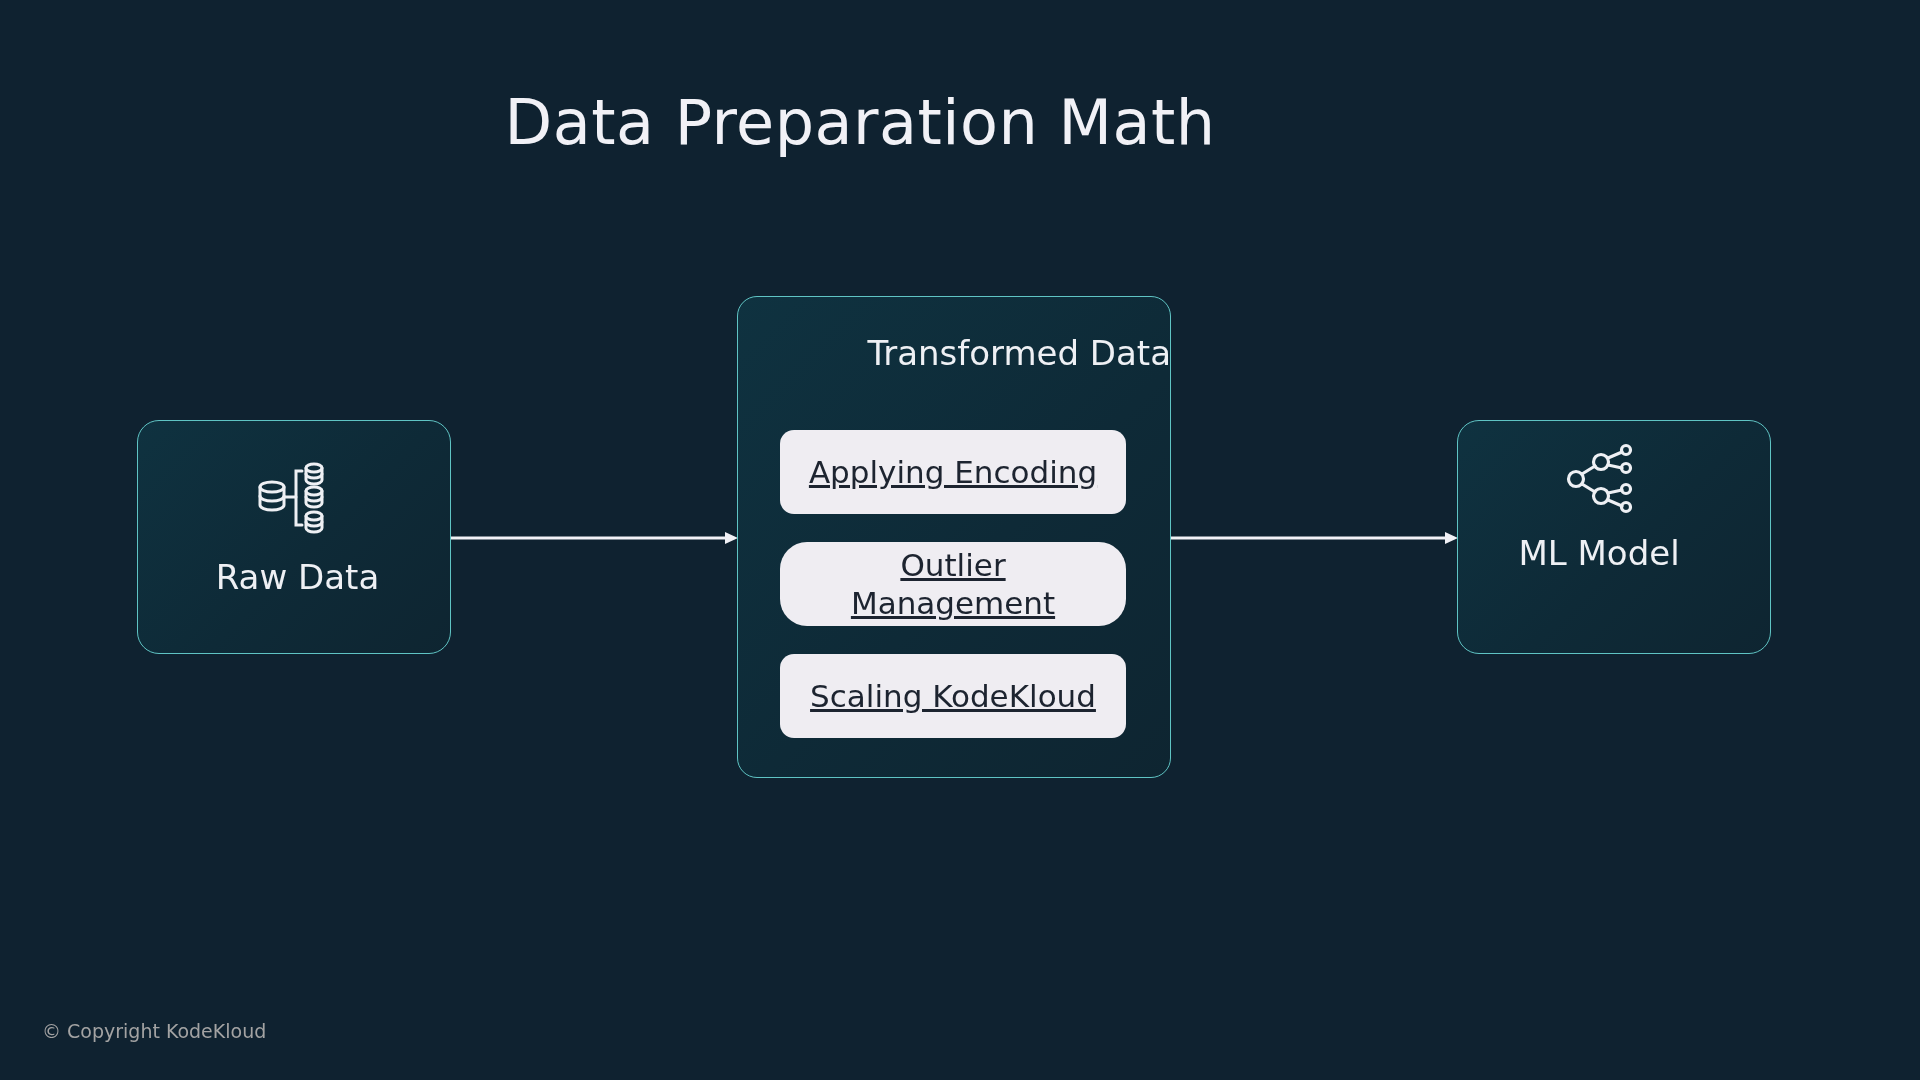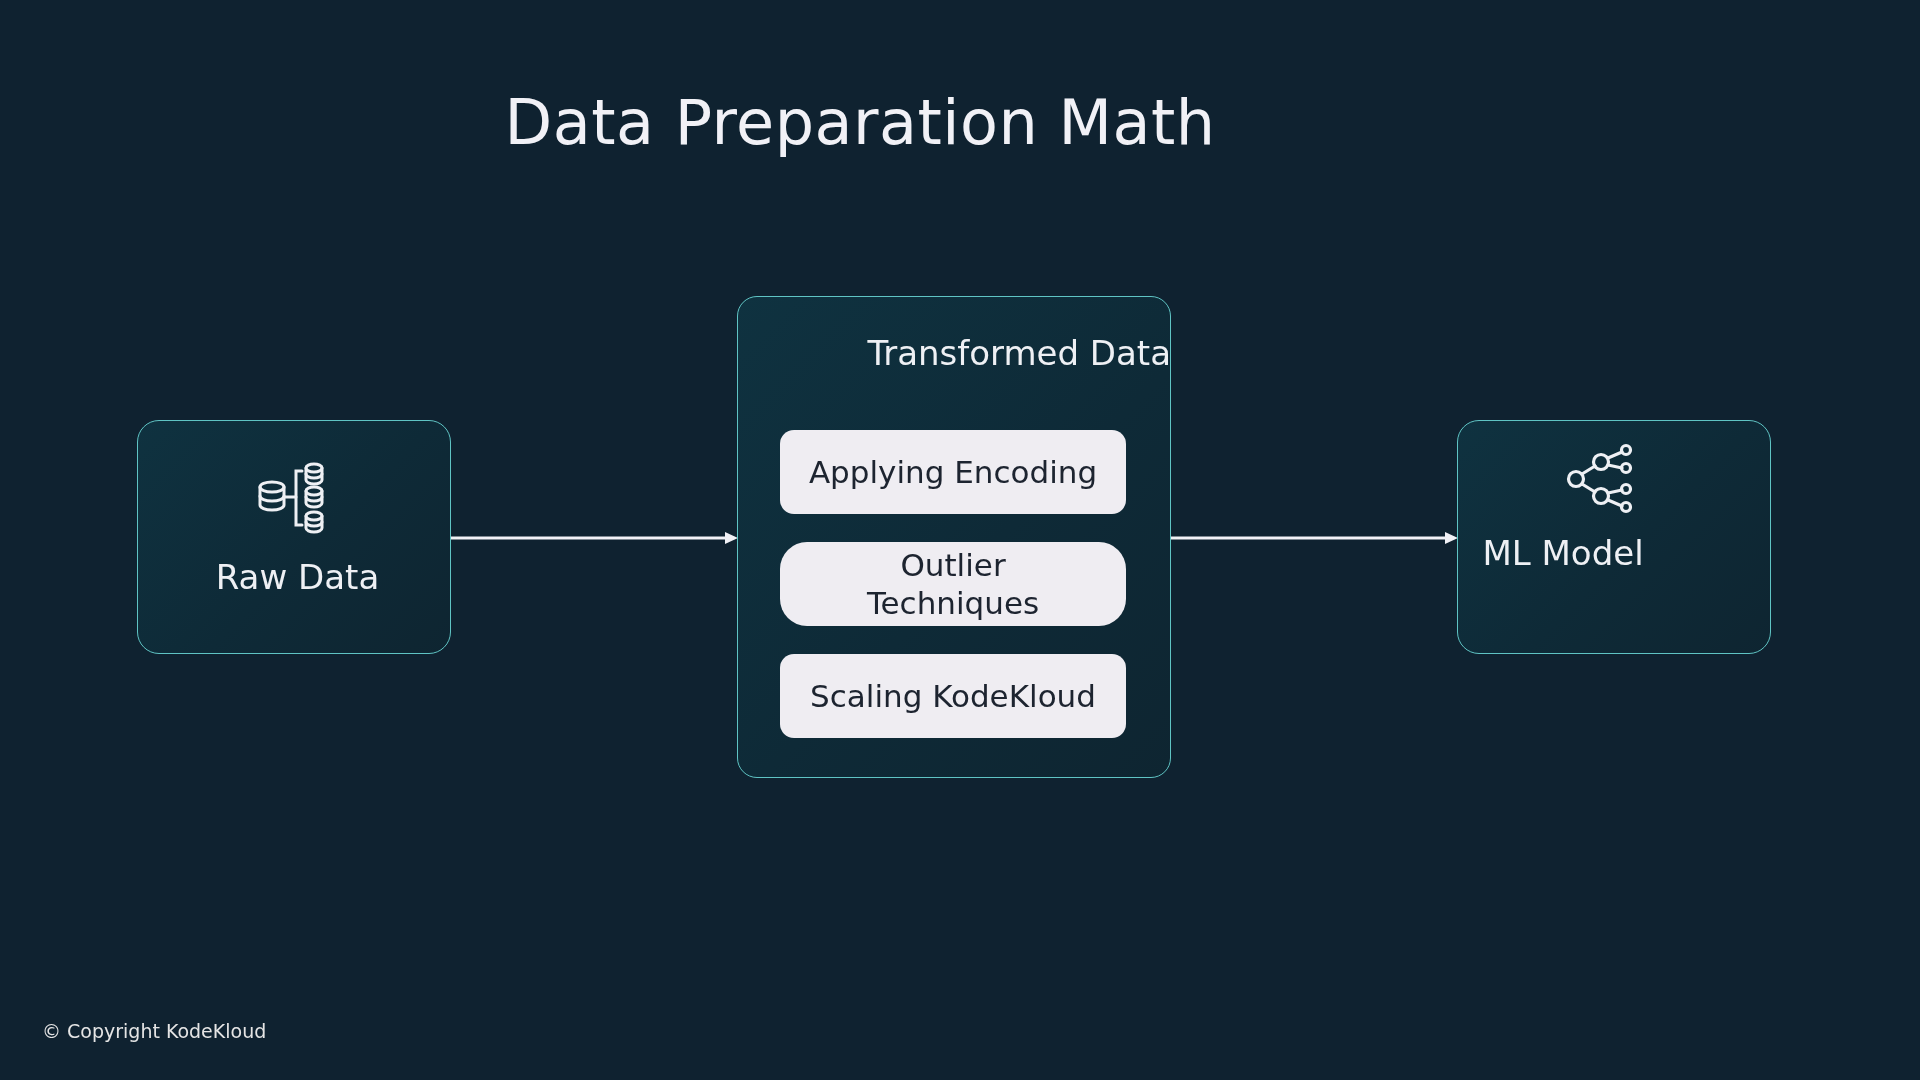--- a/index.html
+++ b/index.html
@@ -28,31 +28,31 @@
   }
   .icon { position: absolute; }
   .transform-title {
     position: absolute; left: 737px; top: 333px; width: 434px;
     text-align: right; font-size: 34px; color: #eef0f4;
   }
   .pill {
     position: absolute; left: 780px; width: 346px; height: 84px;
     background: #efedf2; border-radius: 14px; box-sizing: border-box;
     display: flex; align-items: center; justify-content: center;
-    text-align: center; color: #1d2430; font-size: 31px; line-height: 38px;
+    text-align: center; color: #1d2430; font-size: 31px; line-height: 38px; text-decoration: underline;
   }
   .pill.p1 { top: 430px; }
   .pill.p2 { top: 542px; border-radius: 27px; }
   .pill.p3 { top: 654px; }
   .arrow { position: absolute; height: 20px; }
   .arrow.a1 { left: 451px; top: 528px; width: 287px; }
   .arrow.a2 { left: 1171px; top: 528px; width: 287px; }
   .copyright {
     position: absolute; left: 42px; top: 1020px;
-    font-size: 19px; color: #e5e5e5;
+    font-size: 19px; color: #a3a3a3;
   }
 </style>
 </head>
 <body>
 
 <div class="title">Data Preparation Math</div>
 
 <div class="card raw"></div>
 <svg class="icon raw" style="position:absolute;left:256px;top:462px;width:76px;height:74px" viewBox="0 0 76 74">
   <g fill="none" stroke="#eef0f4" stroke-width="3" stroke-linecap="round">
@@ -83,21 +83,21 @@
 </svg>
 
 <div class="card transform"></div>
 <div class="transform-title">Transformed Data</div>
 <div class="pill p1">
   <span>Applying Encoding</span>
 </div>
 <div class="pill p2">
   <div>
     <div>Outlier</div>
-    <div>Techniques</div>
+    <div>Management</div>
   </div>
 </div>
 <div class="pill p3">
   <span>Scaling KodeKloud</span>
 </div>
 
 <svg class="arrow a2" viewBox="0 0 287 20" preserveAspectRatio="none">
   <line x1="0" y1="10" x2="276" y2="10" stroke="#f1f1f6" stroke-width="3"></line>
   <polygon points="274,4 287,10 274,16" fill="#f1f1f6"></polygon>
 </svg>
@@ -113,17 +113,17 @@
     <circle cx="62" cy="47" r="4.5"></circle>
     <circle cx="62" cy="65" r="4.5"></circle>
     <line x1="18" y1="32" x2="31" y2="24"></line>
     <line x1="18" y1="42" x2="31" y2="50"></line>
     <line x1="44" y1="16" x2="58" y2="10"></line>
     <line x1="44" y1="23" x2="58" y2="26"></line>
     <line x1="44" y1="51" x2="58" y2="48"></line>
     <line x1="44" y1="58" x2="58" y2="64"></line>
   </g>
 </svg>
-<div class="card-label" style="position:absolute;left:1406px;top:532px;width:314px">
+<div class="card-label" style="position:absolute;left:1442px;top:532px;width:314px">
   <div>ML Model</div>
 </div>
 
 <div class="copyright">© Copyright KodeKloud</div>
 
 </body></html>

